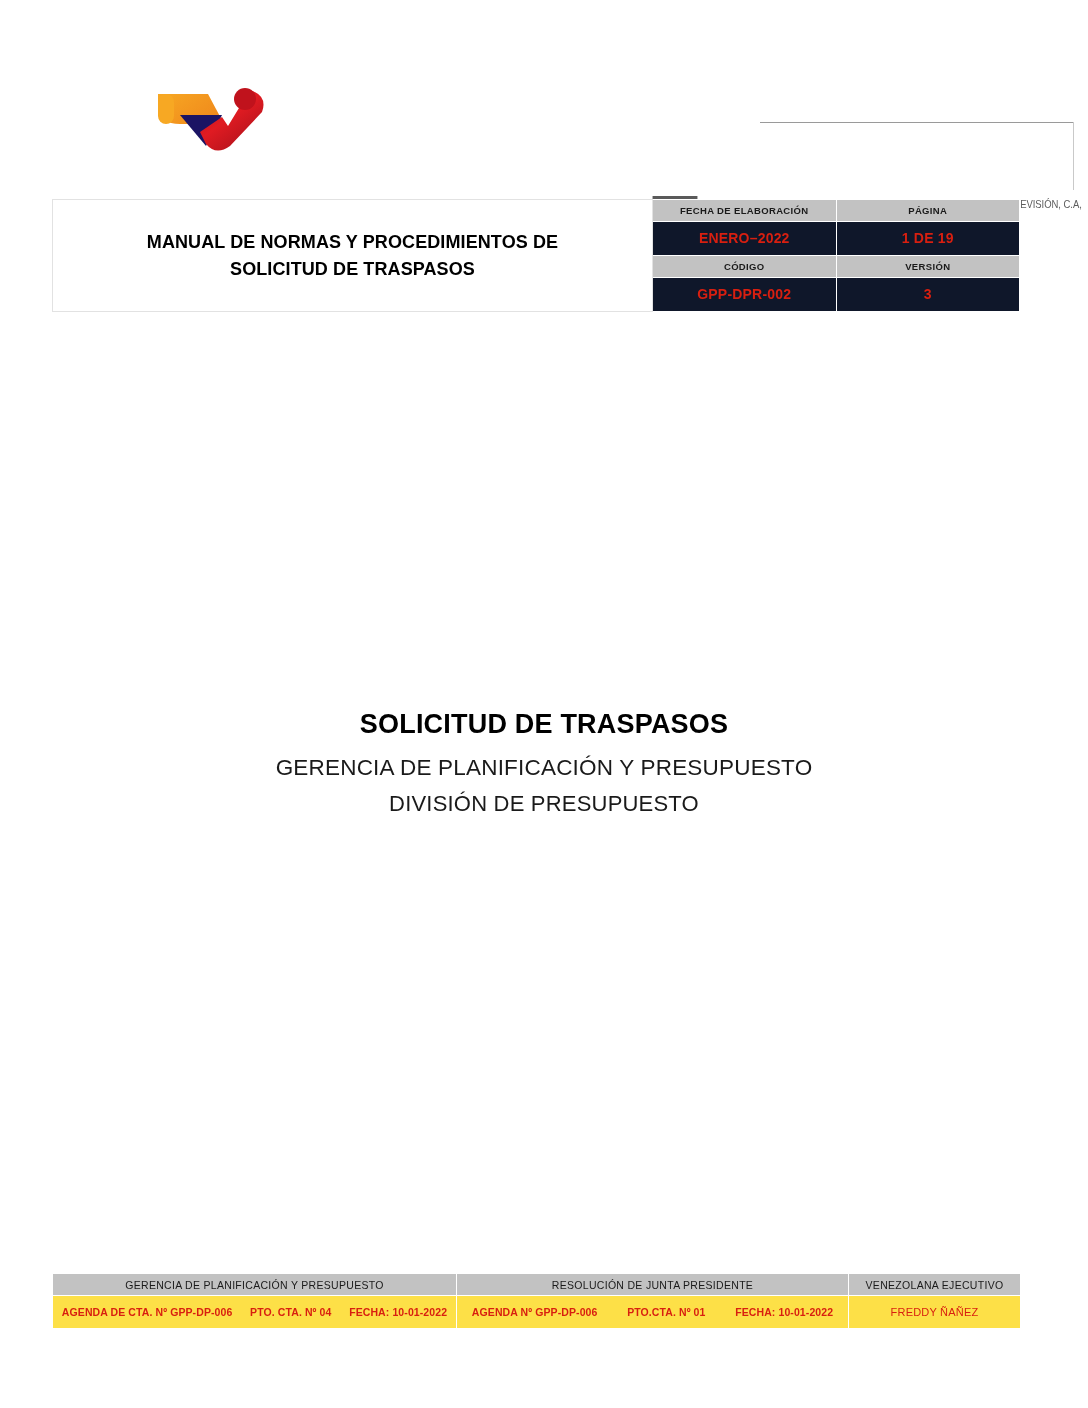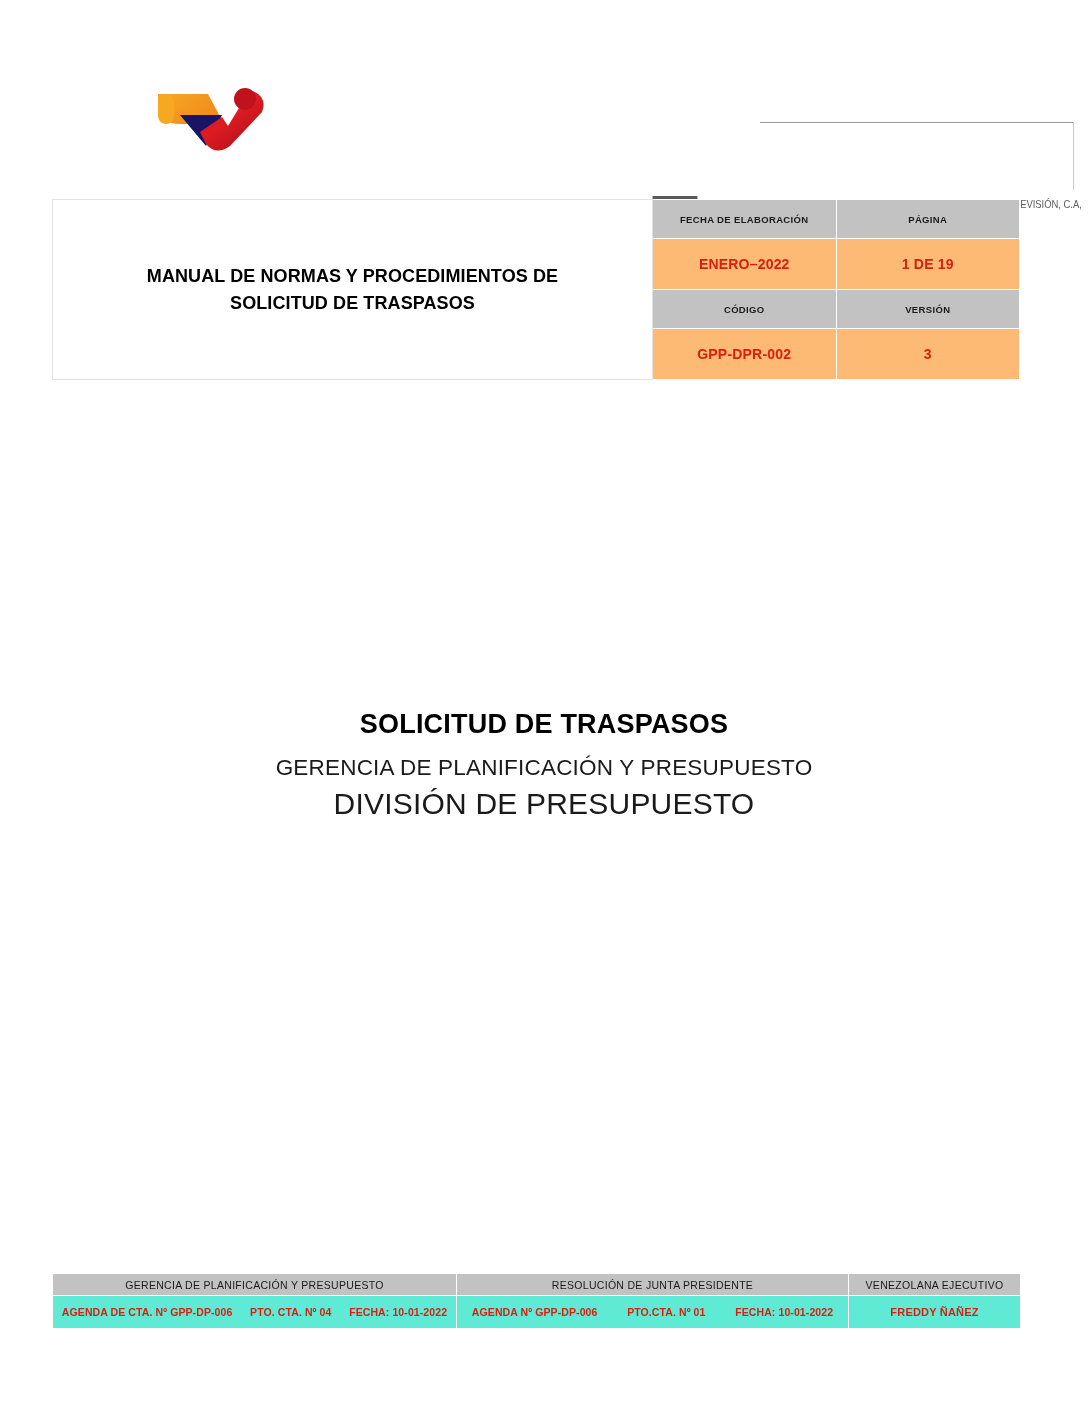--- a/index.html
+++ b/index.html
@@ -147,21 +147,21 @@
   .header-table {
     position: absolute;
     left: 52px;
     top: 199px;
     width: 968px;
     border-collapse: collapse;
     table-layout: fixed;
   }
   .header-table td {
     border: 1px solid #e2e2e2;
-    padding: 9px;
+    padding: 0;
     vertical-align: middle;
   }
   .doc-title-cell {
     width: 600px;
     height: 112px;
     text-align: center;
     padding: 0 22px;
     box-sizing: border-box;
   }
   .doc-title-cell .t {
@@ -184,21 +184,21 @@
     border: 1px solid #ffffff !important;
   }
   .meta-cell-value {
     height: 32px;
     text-align: center;
     font-family: "Liberation Sans", sans-serif;
     font-weight: 700;
     font-size: 14px;
     letter-spacing: 0.2px;
     color: #d81f10;
-    background: #fdba74;
+    background: #0f172a;
     border: 1px solid #ffffff !important;
   }
 
   
   .cover {
     position: absolute;
     left: 0;
     top: 704px;
     width: 1088px;
     text-align: center;
@@ -216,21 +216,21 @@
     font-weight: 400;
     font-size: 22.5px;
     letter-spacing: 0.2px;
     line-height: 36px;
     color: #1a1a1a;
     margin-top: 6px;
   }
   .cover .c-sub2 {
     font-family: "Liberation Sans", sans-serif;
     font-weight: 400;
-    font-size: 30px;
+    font-size: 22px;
     letter-spacing: 0.2px;
     line-height: 36px;
     color: #1a1a1a;
   }
 
   
   .footer-table {
     position: absolute;
     left: 52px;
     top: 1273px;
@@ -248,40 +248,40 @@
     height: 21px;
     text-align: center;
     font-family: "Liberation Sans", sans-serif;
     font-weight: 400;
     font-size: 10.5px;
     letter-spacing: 0.3px;
     color: #1a1a1a;
   }
   .ft-body {
     height: 32px;
-    background: #5eead4;
+    background: #fde047;
   }
   .ft-inner {
     display: flex;
     align-items: center;
     justify-content: space-around;
     width: 100%;
     height: 100%;
     font-family: "Liberation Sans", sans-serif;
     font-weight: 700;
     font-size: 10.5px;
     letter-spacing: 0.1px;
     color: #d81f10;
     white-space: nowrap;
   }
   .ft-inner span { padding: 0 3px; }
   .ft-single {
     text-align: center;
     font-family: "Liberation Sans", sans-serif;
-    font-weight: 700;
+    font-weight: 400;
     font-size: 11px;
     letter-spacing: 0.2px;
     color: #d81f10;
   }
 </style>
 </head>
 <body>
 
 <div class="page">
 

